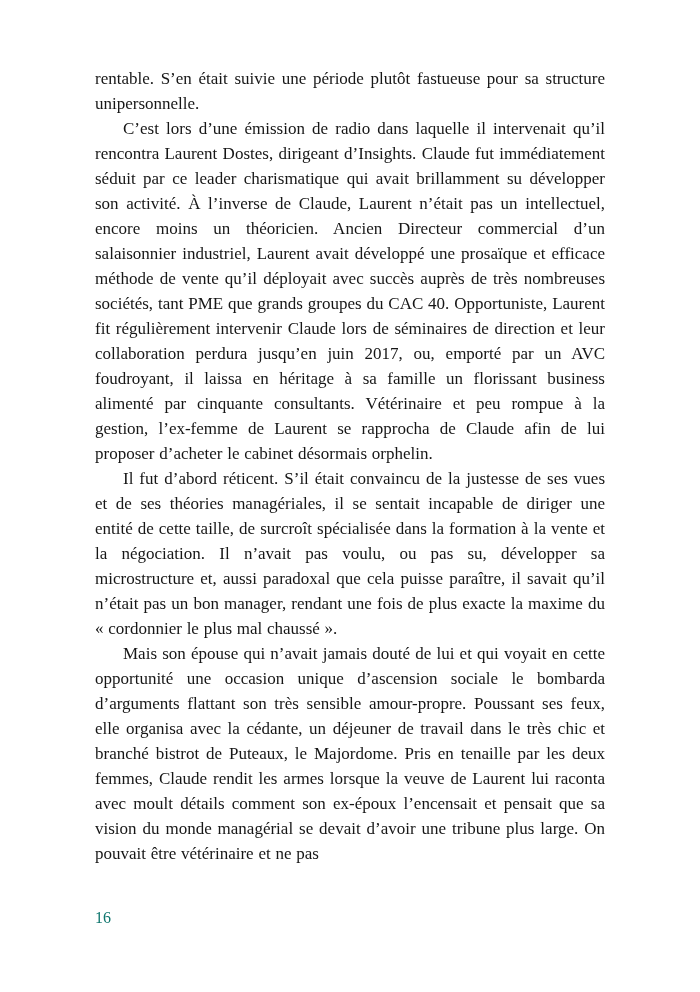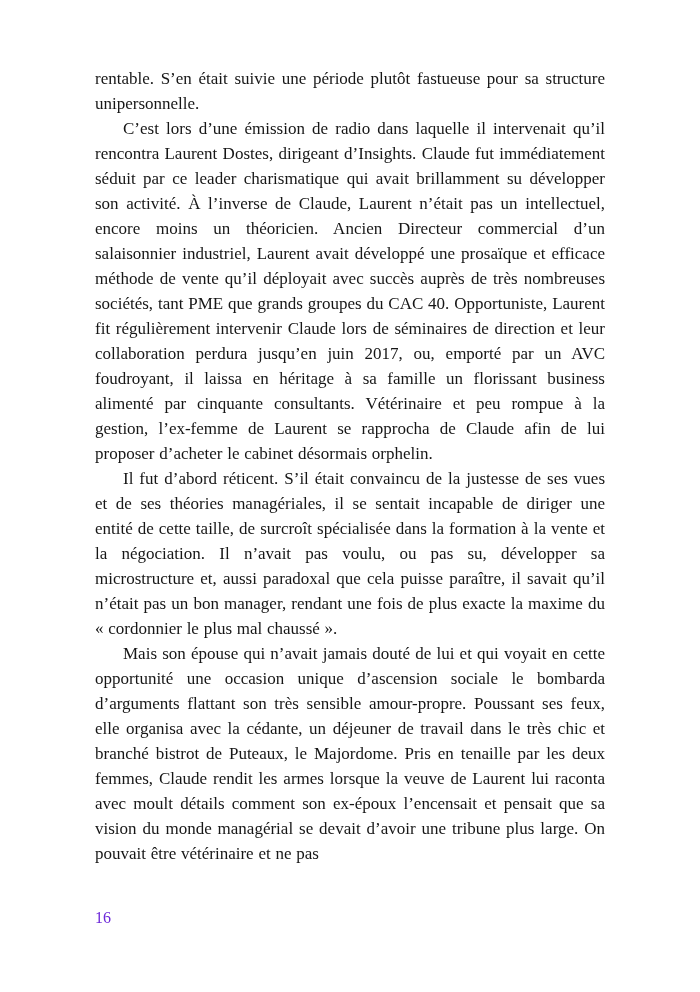--- a/index.html
+++ b/index.html
@@ -31,21 +31,21 @@
   }
   .para.continued {
     text-indent: 0;
   }
   .page-number {
     position: absolute;
     left: 95px;
     top: 908px;
     font-size: 16px;
     line-height: 20px;
-    color: #6d28d9;
+    color: #0f766e;
   }
 </style>
 </head>
 <body>
 
 <div class="book-page">
   <div class="text-block">
     <p class="para continued">rentable. S’en était suivie une période plutôt fastueuse pour sa structure unipersonnelle.</p>
     <p class="para">C’est lors d’une émission de radio dans laquelle il intervenait qu’il rencontra Laurent Dostes, dirigeant d’Insights. Claude fut immédiatement séduit par ce leader charismatique qui avait brillamment su développer son activité. À l’inverse de Claude, Laurent n’était pas un intellectuel, encore moins un théoricien. Ancien Directeur commercial d’un salaisonnier industriel, Laurent avait développé une prosaïque et efficace méthode de vente qu’il déployait avec succès auprès de très nombreuses sociétés, tant PME que grands groupes du CAC 40. Opportuniste, Laurent fit régulièrement intervenir Claude lors de séminaires de direction et leur collaboration perdura jusqu’en juin 2017, ou, emporté par un AVC foudroyant, il laissa en héritage à sa famille un florissant business alimenté par cinquante consultants. Vétérinaire et peu rompue à la gestion, l’ex-femme de Laurent se rapprocha de Claude afin de lui proposer d’acheter le cabinet désormais orphelin.</p>
     <p class="para">Il fut d’abord réticent. S’il était convaincu de la justesse de ses vues et de ses théories managériales, il se sentait incapable de diriger une entité de cette taille, de surcroît spécialisée dans la formation à la vente et la négociation. Il n’avait pas voulu, ou pas su, développer sa microstructure et, aussi paradoxal que cela puisse paraître, il savait qu’il n’était pas un bon manager, rendant une fois de plus exacte la maxime du « cordonnier le plus mal chaussé ».</p>

